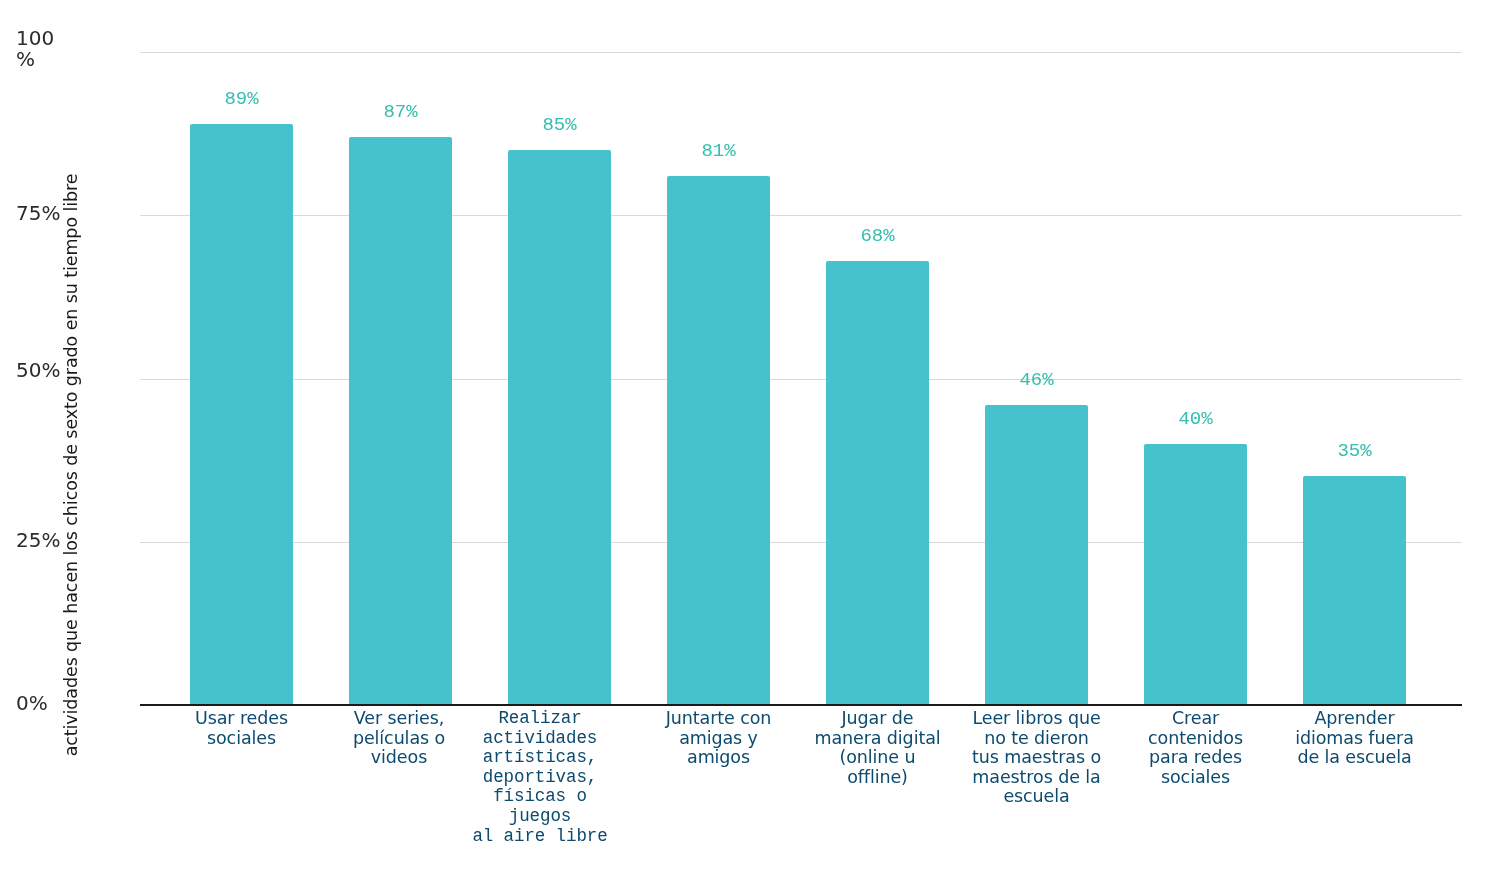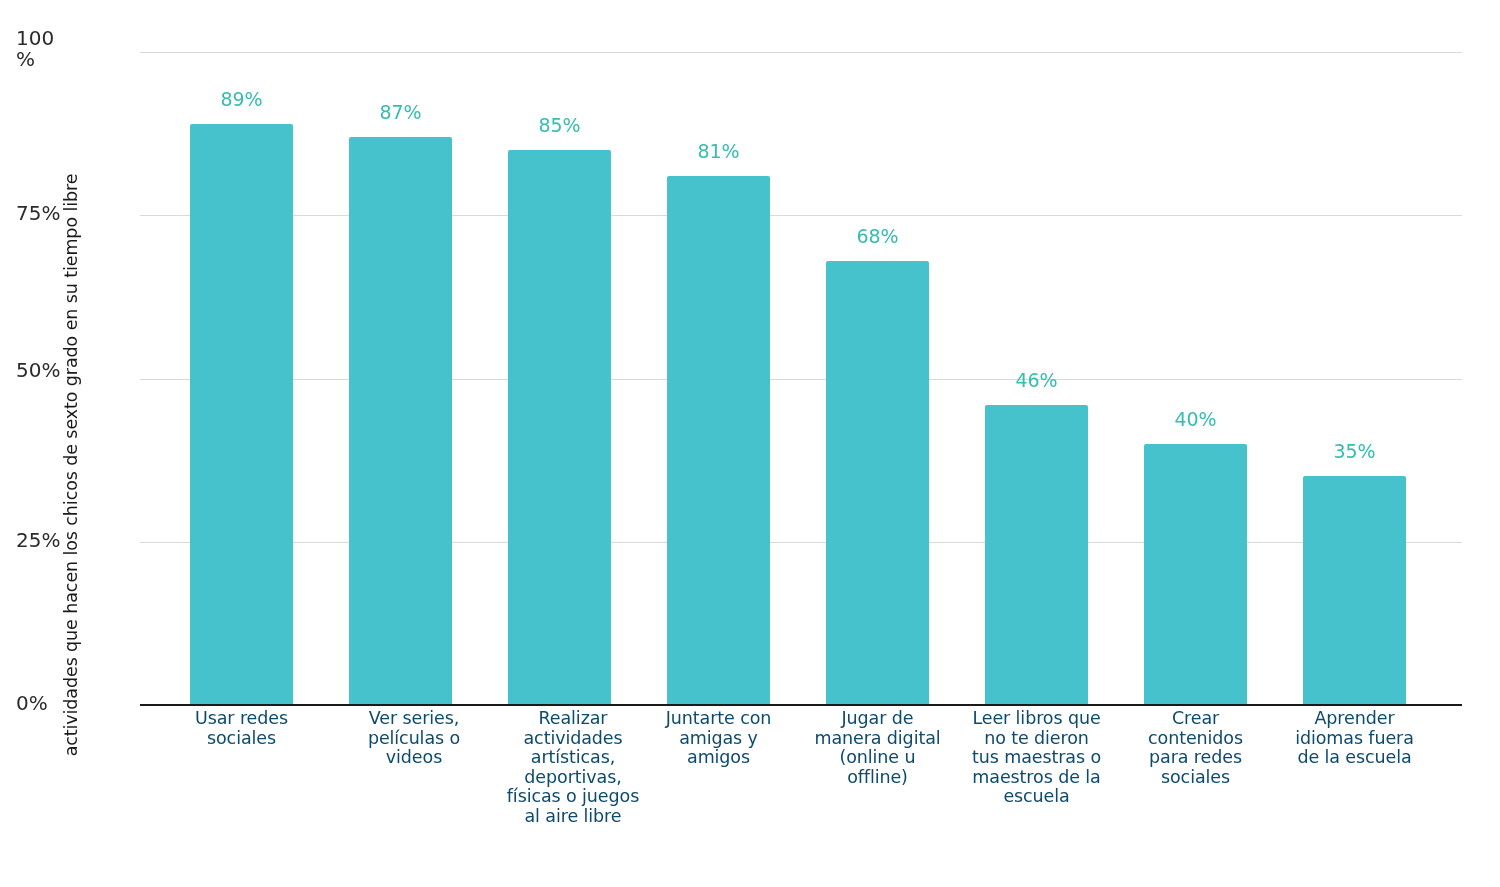--- a/index.html
+++ b/index.html
@@ -41,20 +41,21 @@
     white-space: nowrap;
   }
 
   
   .plot-area {
     position: absolute;
     left: 140px;
     top: 52px;
     width: 1322px;
     height: 653px;
+    font-family: Liberation Mono, monospace;
   }
 
   .gridline {
     position: absolute;
     left: 0;
     width: 100%;
     height: 1px;
     background: #d9d9d9;
   }
   .baseline {
@@ -196,26 +197,26 @@
         </div>
       </div>
     <div class="baseline"></div>
   </div>
 
   <div class="x-labels" id="x-labels-layer">
       <div class="x-tick" style="left: 21.5px;">
         <div>Usar redes</div>
         <div>sociales</div>
       </div>
-      <div class="x-tick" style="left: 194px;">
+      <div class="x-tick" style="left: 179px;">
         <div>Ver series,</div>
         <div>películas o</div>
         <div>videos</div>
       </div>
-      <div class="x-tick" style="left: 353px;">
+      <div class="x-tick" style="left: 320px; font-family: Liberation Mono, monospace;">
         <div>Realizar</div>
         <div>actividades</div>
         <div>artísticas,</div>
         <div>deportivas,</div>
         <div>físicas o juegos</div>
         <div>al aire libre</div>
       </div>
       <div class="x-tick" style="left: 498.5px;">
         <div>Juntarte con</div>
         <div>amigas y</div>

